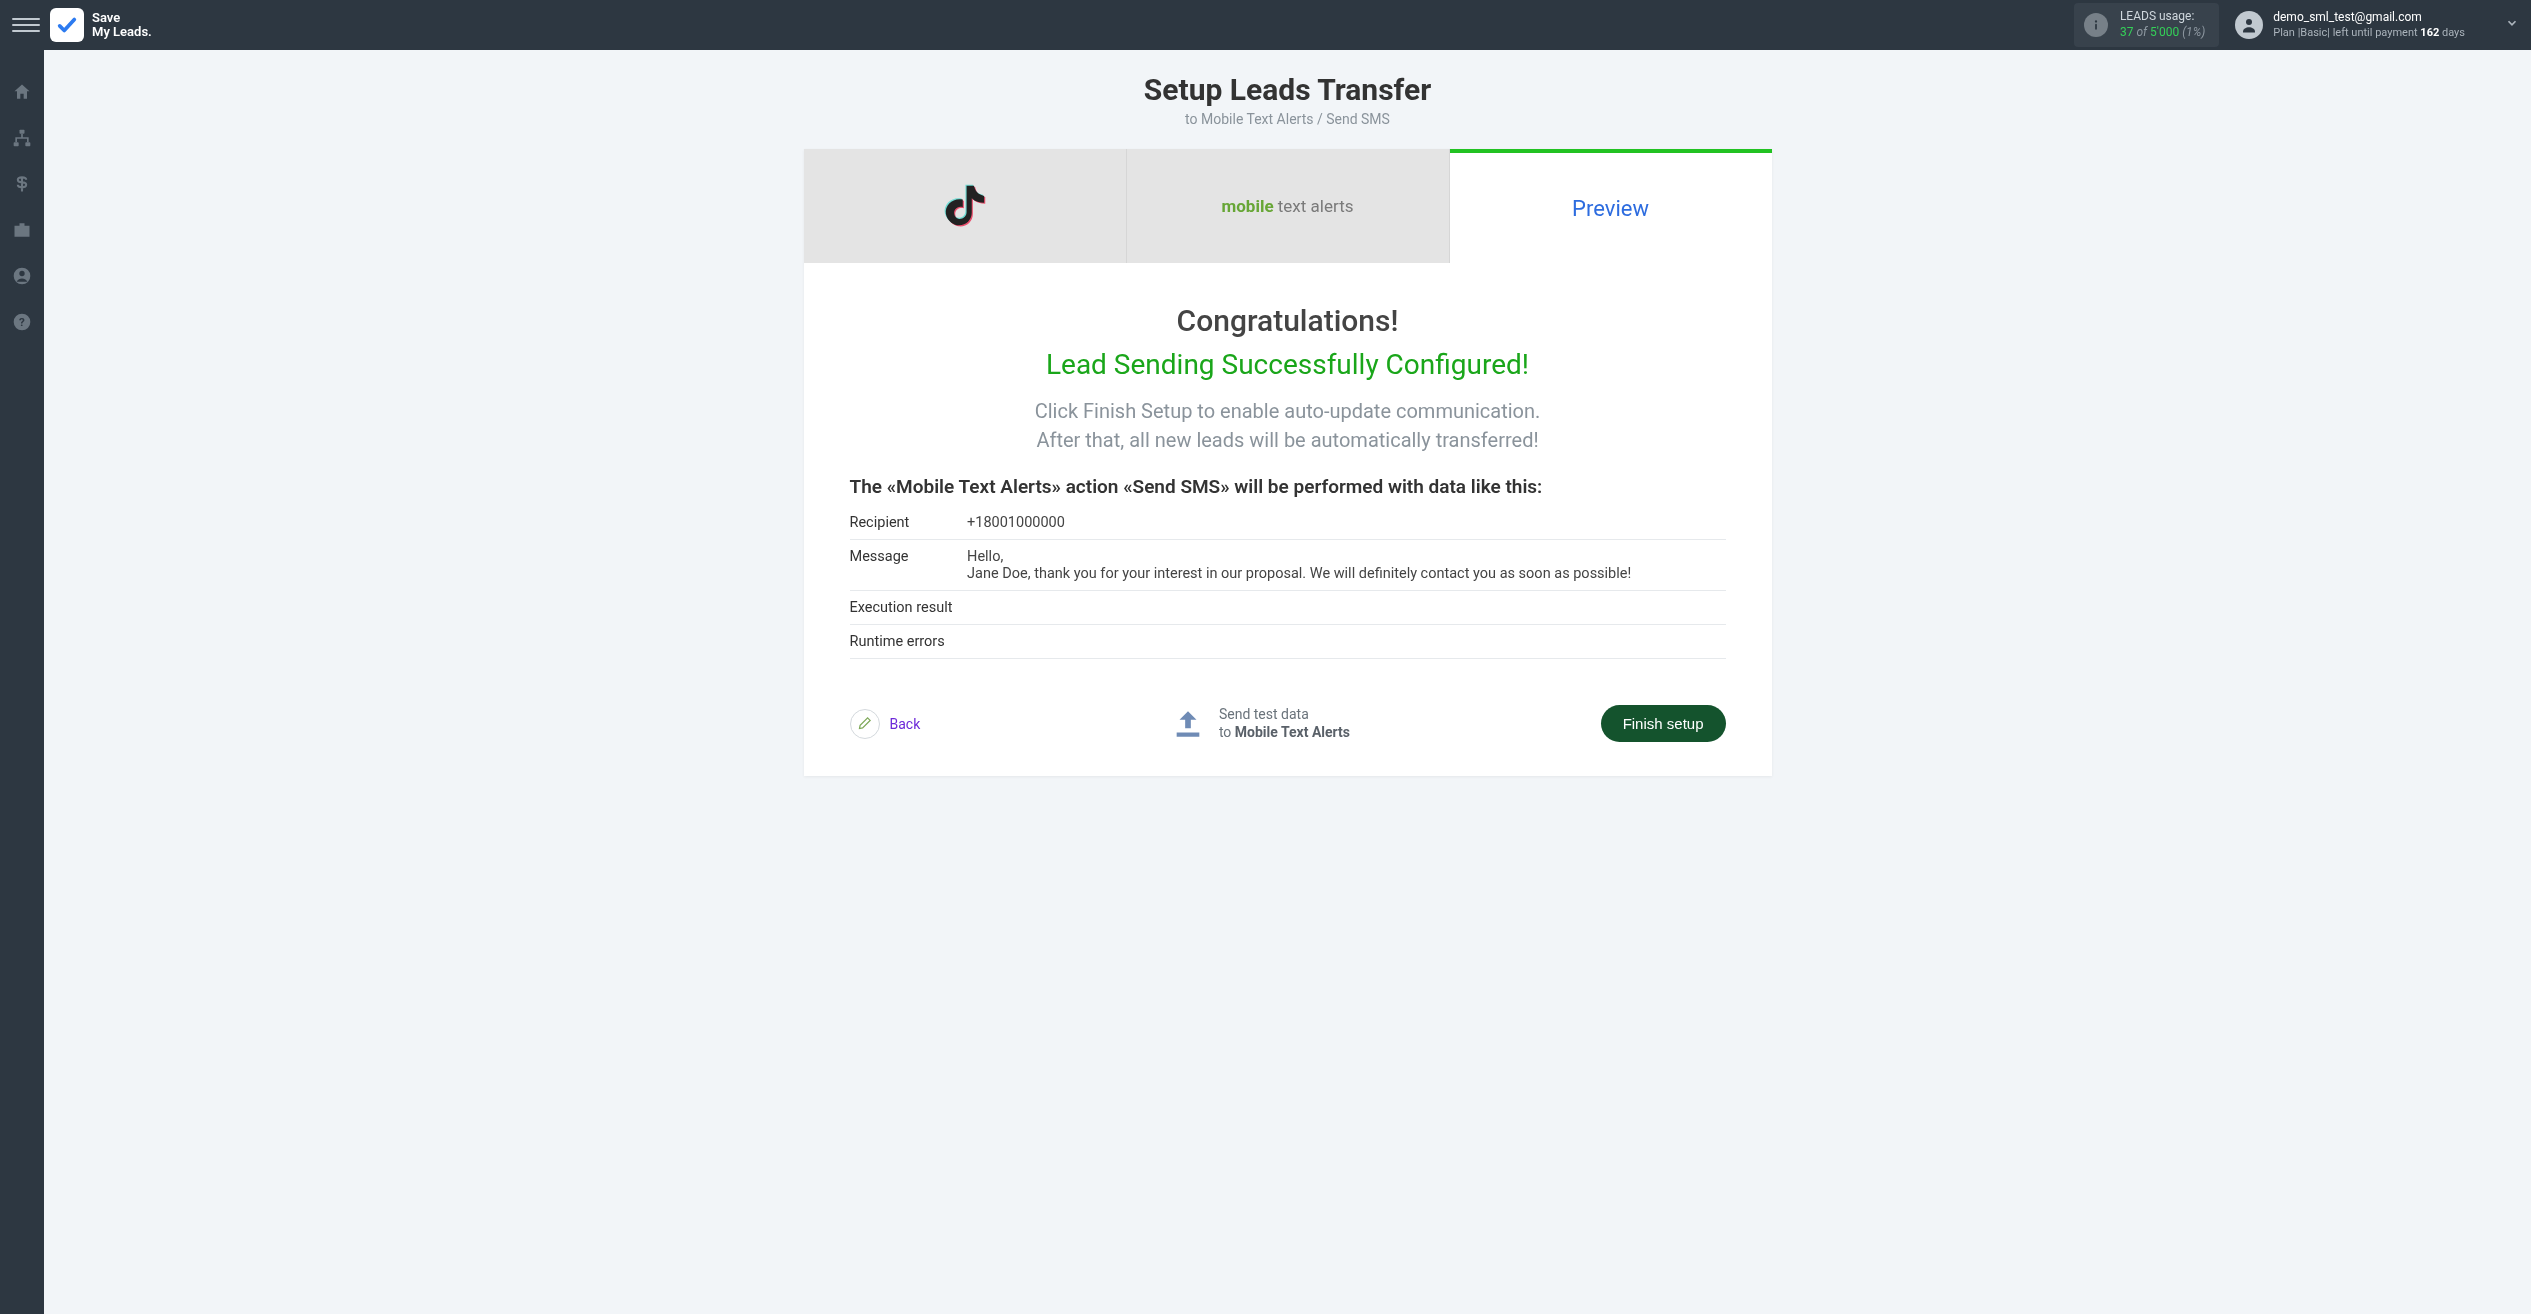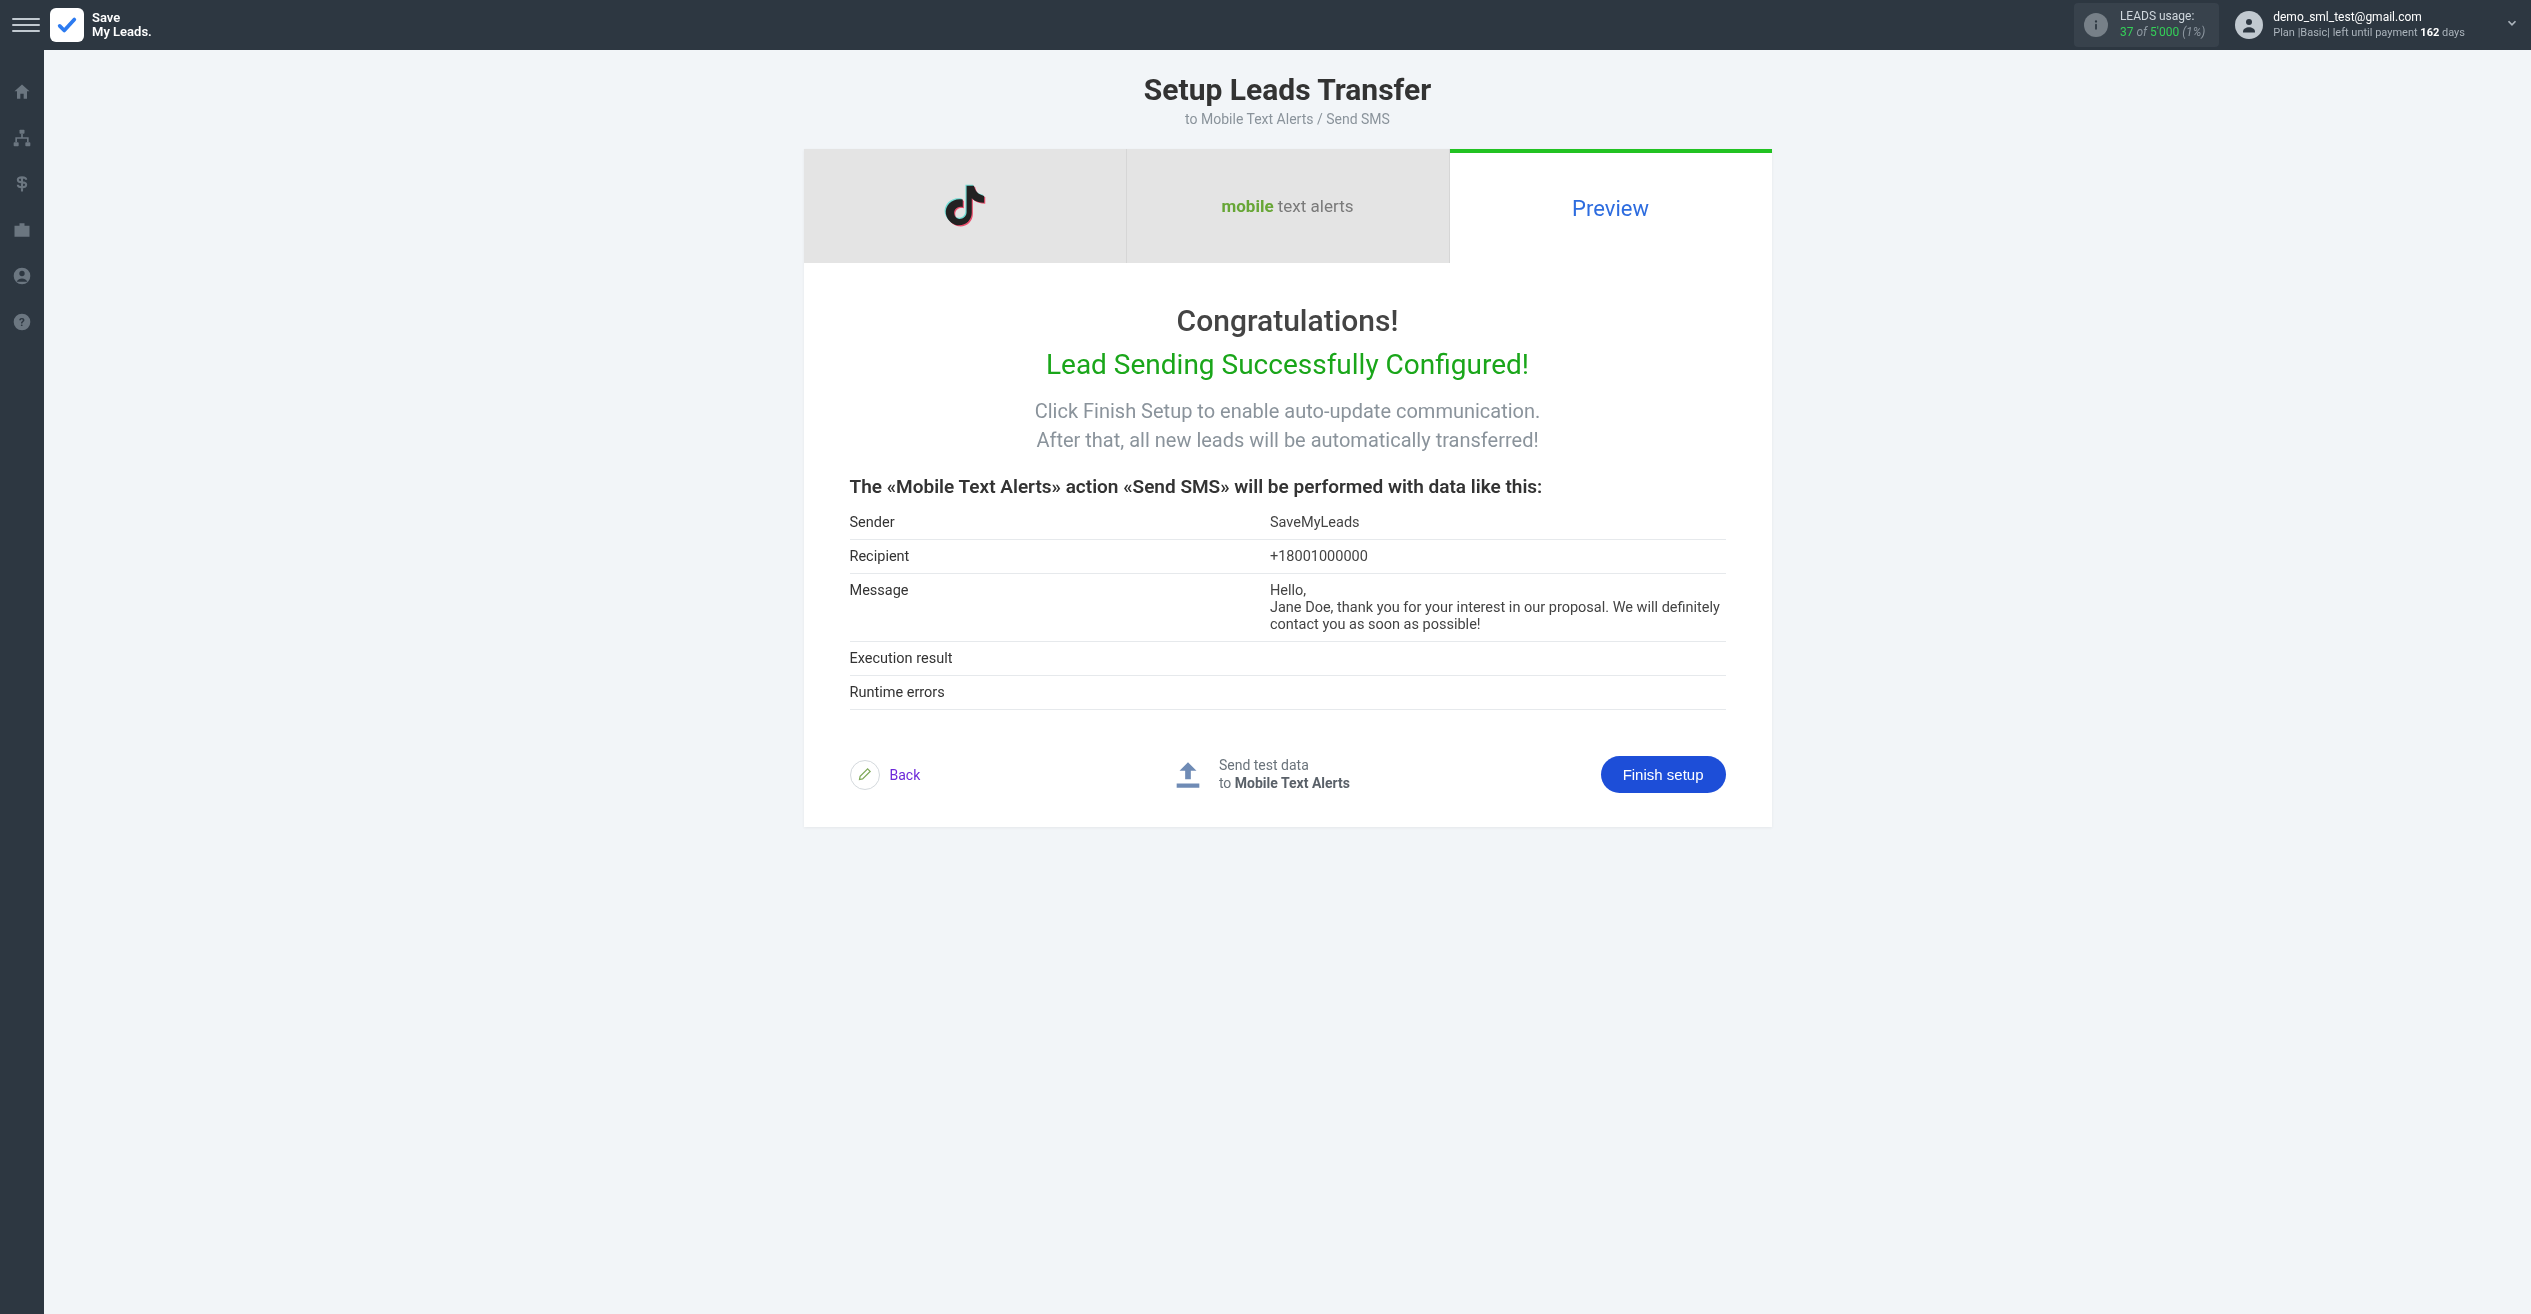--- a/index.html
+++ b/index.html
@@ -142,21 +142,21 @@
   display: flex; align-items: center; justify-content: center;
   color: #7fa959;
 }
 .send-test {
   display: flex; align-items: center; gap: 14px; cursor: pointer;
 }
 .upload-icon { color: #6f8bb5; }
 .send-test-text { color: #6a737b; font-size: 14px; line-height: 1.25; }
 .send-test-text .bold { font-weight: 700; color: #5a6169; }
 .finish-btn {
-  background: #1d4ed8; color: #fff;
+  background: #14532d; color: #fff;
   border: none; border-radius: 22px;
   padding: 10px 22px; font-size: 15px;
   cursor: pointer;
 }
 </style>
 </head>
 <body>
 
 <div class="topbar">
   <div class="hamburger-btn">
@@ -285,24 +285,20 @@
           <div class="desc">
             <span>Click Finish Setup to enable auto-update communication.</span><br>
             <span>After that, all new leads will be automatically transferred!</span>
           </div>
         </div>
 
         <div class="action-intro">The «Mobile Text Alerts» action «Send SMS» will be performed with data like this:</div>
 
         <table class="data-table">
           <tbody>
-              <tr>
-            <td style="width:48%">Sender</td>
-            <td class="val">SaveMyLeads</td>
-          </tr>
           <tr>
             <td>Recipient</td>
             <td class="val">+18001000000</td>
           </tr>
           <tr>
             <td>Message</td>
             <td class="val">
               <span class="msg-line">Hello,</span>
               <span class="msg-line">Jane Doe, thank you for your interest in our proposal. We will definitely contact you as soon as possible!</span>
             </td>

